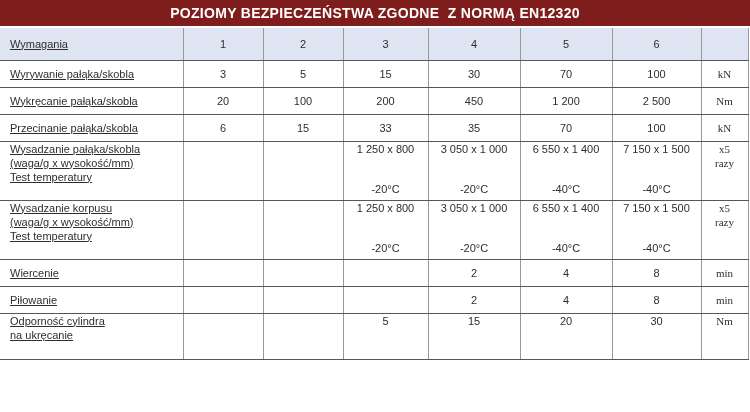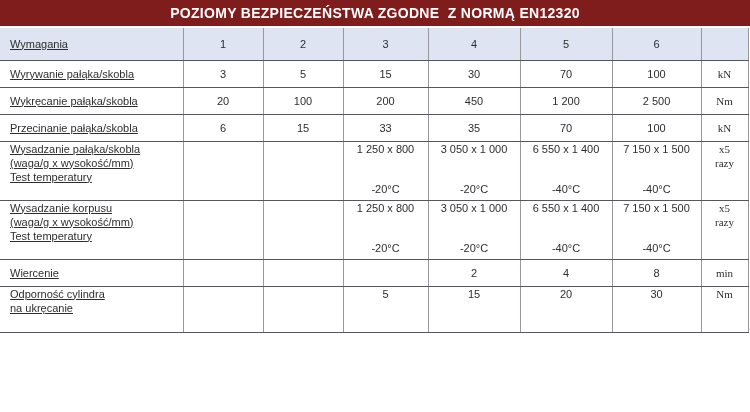--- a/index.html
+++ b/index.html
@@ -193,20 +193,32 @@
           <td class="value-cell"></td>
           <td class="value-cell"></td>
           <td class="value-cell"></td>
           <td class="value-cell">2</td>
           <td class="value-cell">4</td>
           <td class="value-cell">8</td>
           <td class="unit-cell">
             <div>min</div>
           </td>
         </tr>
+        <tr style="height: 27px;">
+          <td class="label-cell">Piłowanie</td>
+          <td class="value-cell"></td>
+          <td class="value-cell"></td>
+          <td class="value-cell"></td>
+          <td class="value-cell">2</td>
+          <td class="value-cell">4</td>
+          <td class="value-cell">8</td>
+          <td class="unit-cell">
+            <div>min</div>
+          </td>
+        </tr>
         <tr class="top-align" style="height: 46px;">
           <td class="label-cell">
             <div>Odporność cylindra</div>
             <div>na ukręcanie</div>
           </td>
           <td class="value-cell"></td>
           <td class="value-cell"></td>
           <td class="value-cell">5</td>
           <td class="value-cell">15</td>
           <td class="value-cell">20</td>

